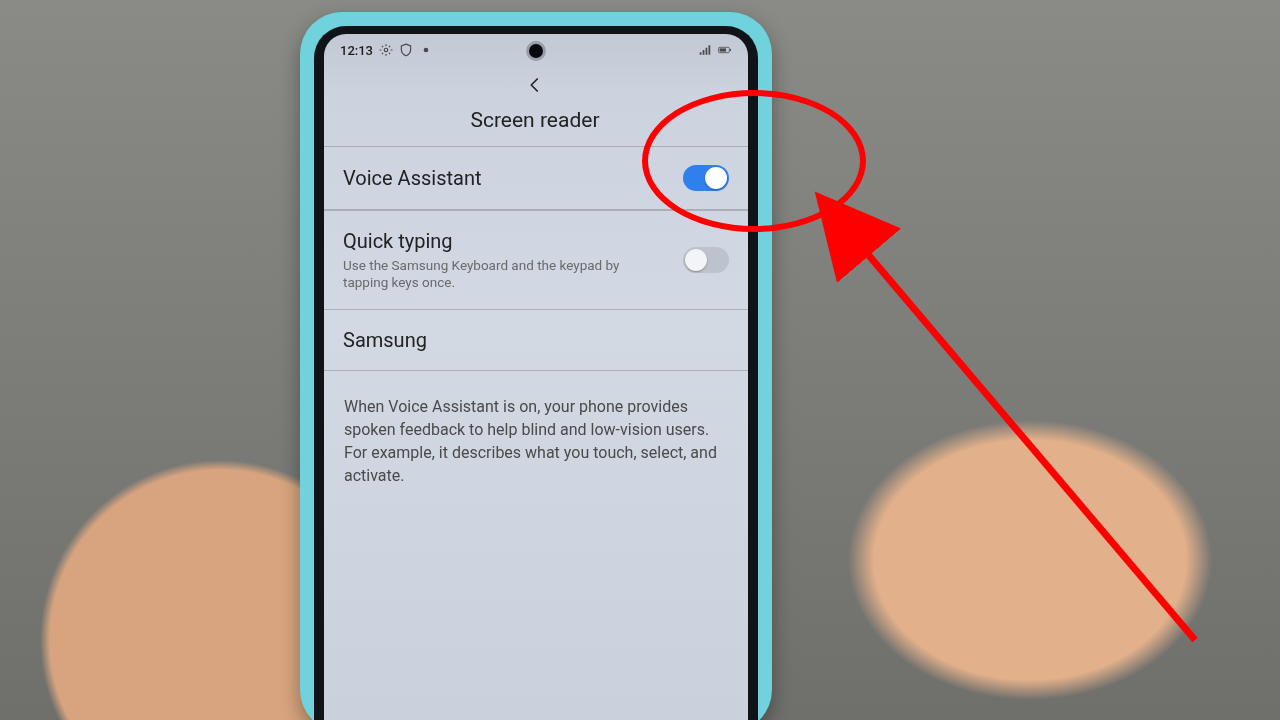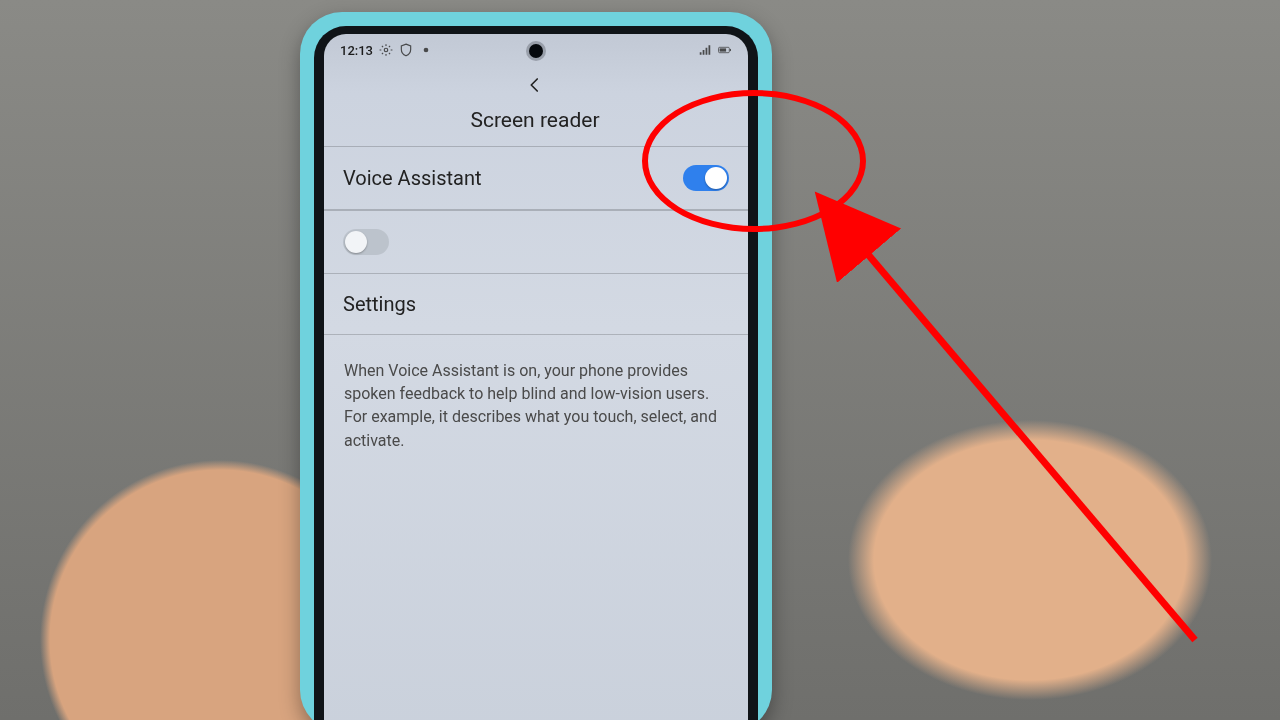--- a/index.html
+++ b/index.html
@@ -144,29 +144,33 @@
         </div>
         <div class="toggle on">
             <div class="knob"></div>
           </div>
       </div>
       <div class="divider"></div>
 
       <div class="divider"></div>
 
       <div class="row">
+        <div class="text">
+          <div class="title">Quick typing</div>
+          <div class="sub">Use the Samsung Keyboard and the keypad by tapping keys once.</div>
+        </div>
         <div class="toggle off">
             <div class="knob"></div>
           </div>
       </div>
       <div class="divider"></div>
 
       <div class="row">
         <div class="text">
-          <div class="title">Settings</div>
+          <div class="title">Samsung</div>
         </div>
       </div>
       <div class="divider"></div>
 
       <div class="info">
         <p>When Voice Assistant is on, your phone provides spoken feedback to help blind and low-vision users. For example, it describes what you touch, select, and activate.</p>
       </div>
 
     </div>
   </div>

